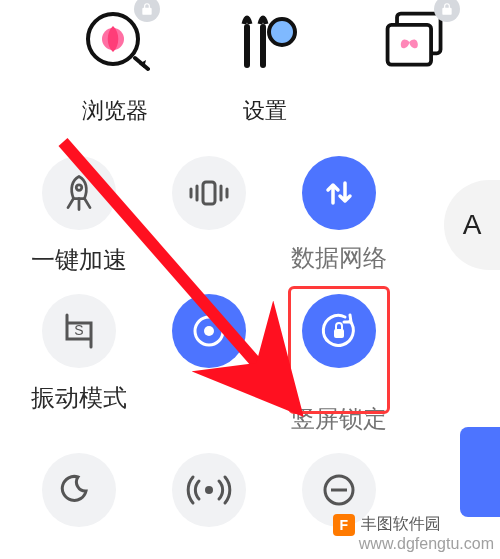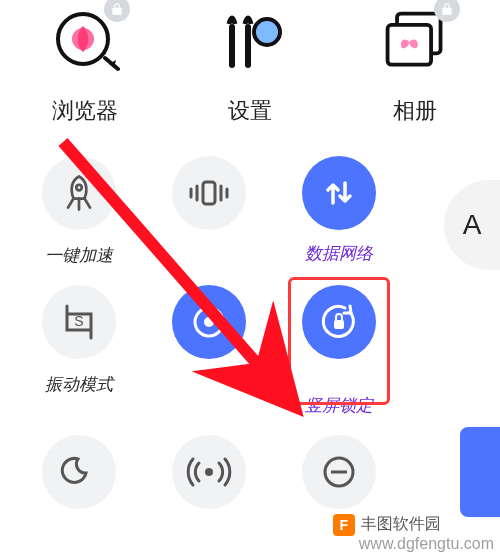--- a/index.html
+++ b/index.html
@@ -1,32 +1,32 @@
 <!DOCTYPE html>
 <html><head>
 <meta charset="utf-8">
 <style>
   * { box-sizing: border-box; margin: 0; padding: 0; }
   html, body { width: 500px; height: 559px; font-family: -apple-system, "Helvetica Neue", Arial, sans-serif; background:#fff; position:relative; overflow:hidden; }
   .page { width:500px; height:559px; position:relative; }
 
   
-  .app-row { display:flex; justify-content:space-between; padding:6px 10px 0 10px; }
+  .app-row { display:flex; justify-content:flex-end; padding:6px 10px 0 10px; }
   .app { width:150px; display:flex; flex-direction:column; align-items:center; }
   .app-icon { width:70px; height:70px; position:relative; display:flex; align-items:center; justify-content:center; }
   .app-label { margin-top:20px; font-size:22px; color:#222; }
   .lock-badge { position:absolute; top:-10px; right:-10px; width:26px; height:26px; border-radius:50%; background:#d6d9de; display:flex; align-items:center; justify-content:center; }
 
   
   .grid { display:grid; grid-template-columns:repeat(3,130px); column-gap:0; row-gap:18px; padding:30px 0 0 14px; }
   .tile { display:flex; flex-direction:column; align-items:center; width:130px; }
   .tile-circle { width:74px; height:74px; border-radius:50%; background:#f1f2f4; display:flex; align-items:center; justify-content:center; position:relative; }
   .tile-circle.active { background:#4d74ff; }
-  .tile-label { margin-top:14px; font-size:17px; color:#2b2b2b;font-style:italic; }
-  .tile-label.active { color:#6d28d9;margin-top:12px; }
+  .tile-label { margin-top:14px; font-size:24px; color:#2b2b2b; }
+  .tile-label.active { color:#737373;margin-top:12px; }
   .highlight { position:absolute; border:3px solid #ff3a3a; border-radius:6px; pointer-events:none; }
 
   
   .aa { position:absolute; right:0; top:180px; width:56px; height:90px; border-top-left-radius:45px; border-bottom-left-radius:45px; background:#f3f3f3; display:flex; align-items:center; justify-content:center; font-size:28px; color:#222; }
   .blue-pill { position:absolute; right:0; bottom:42px; width:40px; height:90px; border-top-left-radius:8px; border-bottom-left-radius:8px; background:#4d74ff; }
 
   
   .arrow-svg { position:absolute; left:0; top:0; pointer-events:none; }
 
   
@@ -79,21 +79,20 @@
           <rect x="18" y="4" width="46" height="42" rx="4" fill="#fff" stroke="#111" stroke-width="4"></rect>
           <rect x="8" y="16" width="46" height="42" rx="4" fill="#fff" stroke="#111" stroke-width="4"></rect>
           <path d="M31 34 c0 6 -9 10 -9 3 c0 -5 4 -8 9 -3 c5 -5 9 -2 9 3 c0 7 -9 3 -9 -3z" fill="#ff87b8"></path>
         </svg>
         <span class="lock-badge">
           <svg width="14" height="14" viewBox="0 0 24 24">
               <path fill="#fff" d="M12 2a5 5 0 0 0-5 5v3H6a2 2 0 0 0-2 2v8a2 2 0 0 0 2 2h12a2 2 0 0 0 2-2v-8a2 2 0 0 0-2-2h-1V7a5 5 0 0 0-5-5zm-3 5a3 3 0 1 1 6 0v3H9z"></path>
             </svg>
         </span>
       </div>
-      <div class="app-label">相册</div>
     </div>
   </div>
 
   <div class="grid">
 
     <div class="tile">
       <div class="tile-circle">
         <svg width="44" height="44" viewBox="0 0 48 48" fill="none" stroke="#555" stroke-width="3" stroke-linejoin="round" stroke-linecap="round">
           <path d="M24 6 C32 10 34 20 30 30 L18 30 C14 20 16 10 24 6 Z"></path>
           <path d="M18 30 L12 40 M30 30 L36 40 M24 30 L24 42"></path>

